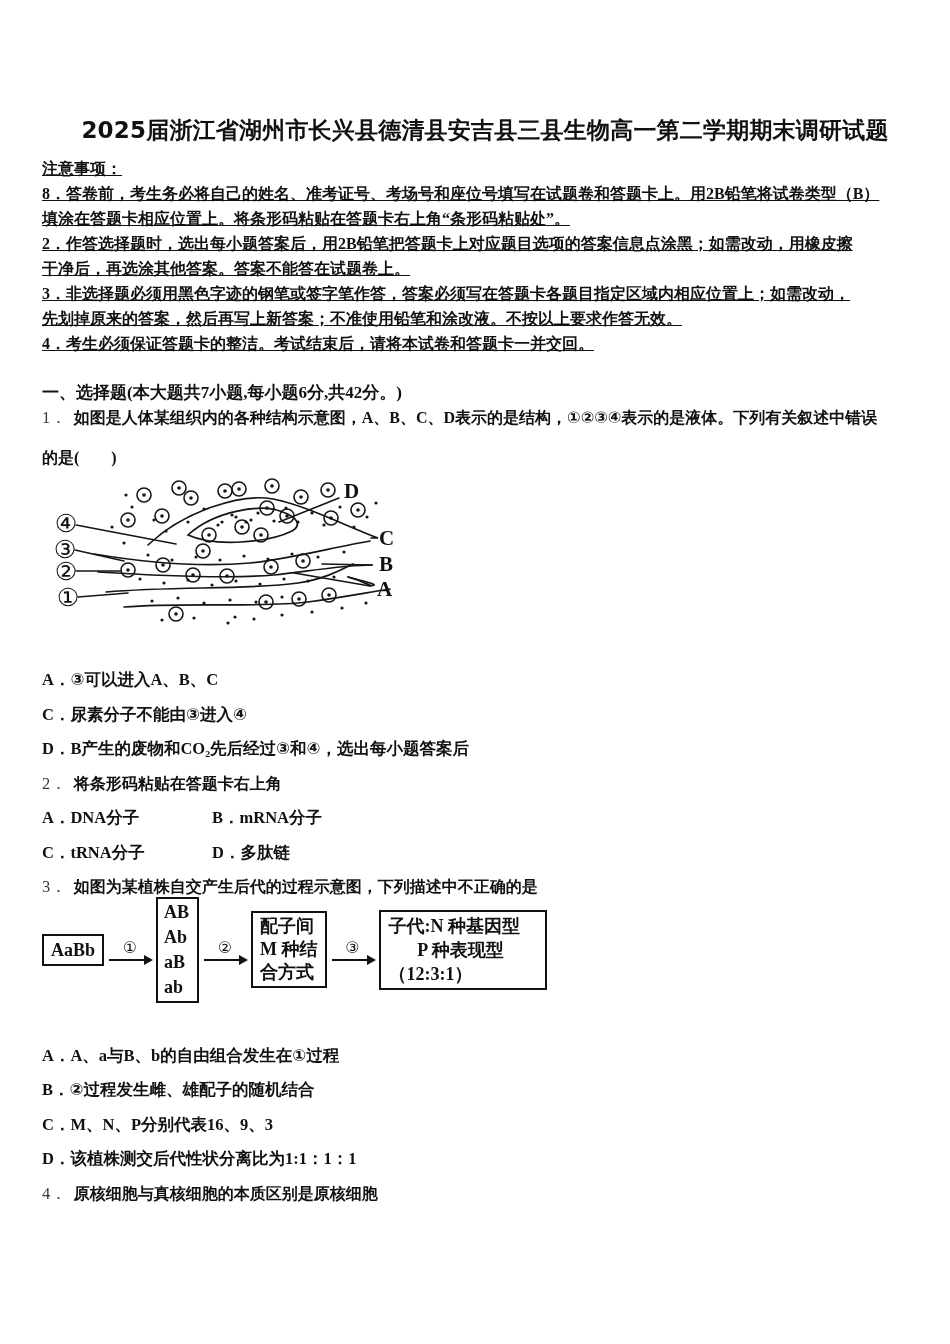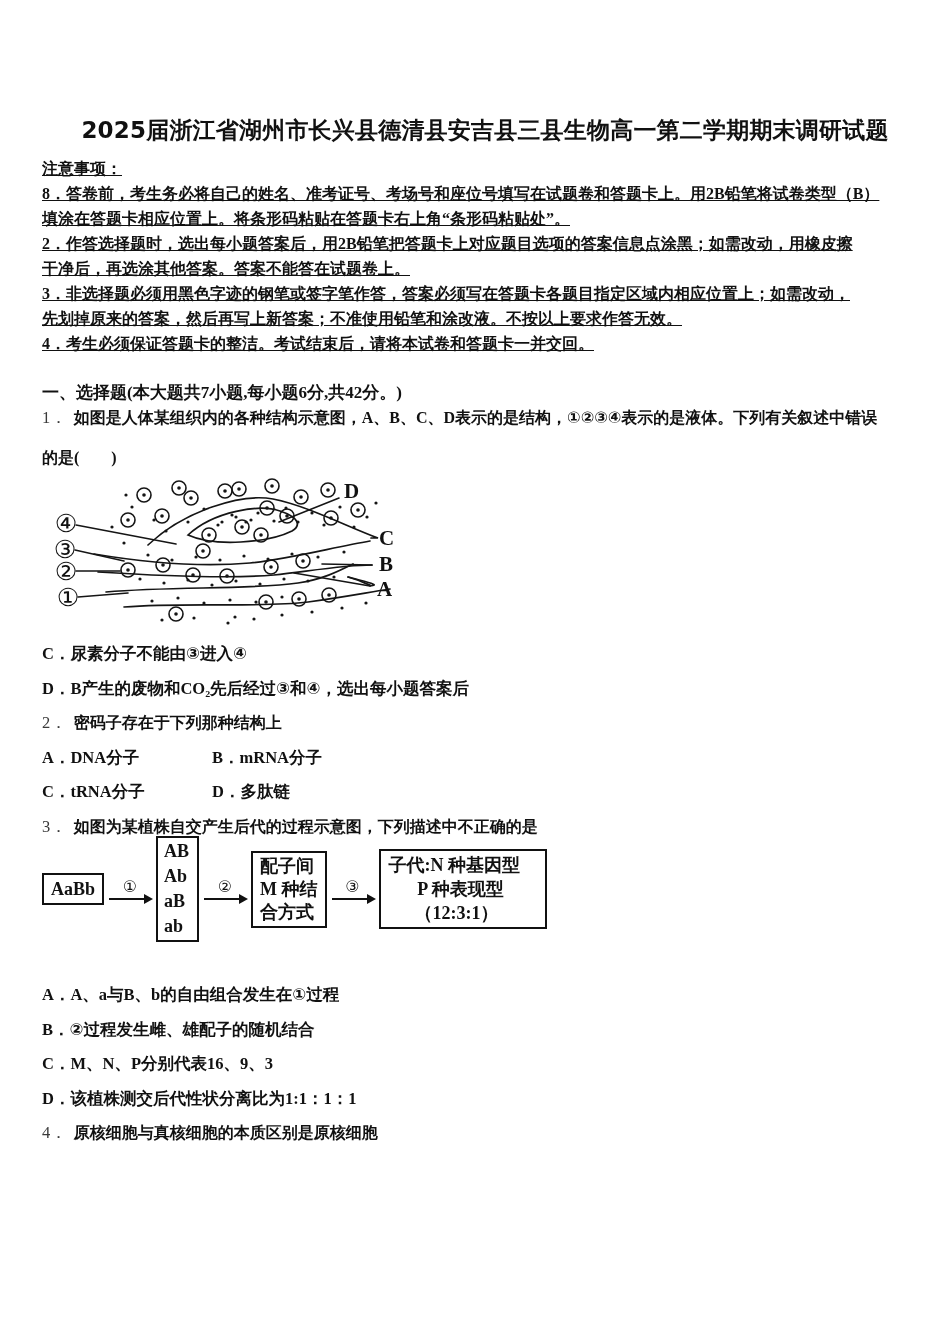--- a/index.html
+++ b/index.html
@@ -24,21 +24,21 @@
   .fig1 text.rlab{font-family:"Liberation Serif",serif;font-weight:700;font-size:21px;fill:#111;}
   
   .flow{display:flex;align-items:center;margin:-8px 0 0 0;height:106px;}
   .fbox{border:2px solid #111;font-weight:700;font-size:18px;
         font-family:"Liberation Serif","DejaVu Sans",serif;}
   .fbox.parent{padding:3px 7px;line-height:22px;}
   .fbox.gametes{padding:1px 8px 1px 6px;line-height:25px;}
   .fbox.combine{padding:2px 7px;line-height:23px;}
   .fbox.result{padding:2px 8px;line-height:24px;min-width:148px;}
   .fbox.result .r2{text-align:center;padding-right:4px;}
-  .fbox.result .r3{text-align:center;padding-right:12px;}
+  .fbox.result .r3{text-align:left;padding-right:12px;}
   .farrow{display:flex;flex-direction:column;align-items:center;width:52px;flex:0 0 auto;}
   .farrow .fnum{font-size:16px;line-height:17px;font-weight:400;}
   .farrow .shaft{width:42px;height:2px;background:#111;position:relative;margin-top:3px;}
   .farrow .shaft::after{content:"";position:absolute;right:-2px;top:-4px;width:0;height:0;
         border-left:9px solid #111;border-top:5px solid transparent;border-bottom:5px solid transparent;}
   .opts-q3{margin-top:36px;}
   .first-opt{margin-top:26px;}
 </style>
 </head>
 <body>
@@ -218,27 +218,28 @@
       </g>
 
       <g>
         <text class="rlab" x="308" y="26" dominant-baseline="central">D</text>
         <text class="rlab" x="343" y="73" dominant-baseline="central">C</text>
         <text class="rlab" x="343" y="99" dominant-baseline="central">B</text>
         <text class="rlab" x="341" y="124" dominant-baseline="central">A</text>
       </g>
     </svg>
 
+    <div class="opt line first-opt">A．③可以进入A、B、C</div>
     <div class="opt line">C．尿素分子不能由③进入④</div>
     <div class="opt line">D．B产生的废物和CO₂先后经过③和④，选出每小题答案后</div>
   </div>
 
   <div class="q2q3">
     <div class="stem line" style="line-height:34.5px;">
-      <span class="q-num">2．</span><span>密码子存在于下列那种结构上</span>
+      <span class="q-num">2．</span><span>将条形码粘贴在答题卡右上角</span>
     </div>
     <div class="opt line">
       <span class="opt-pair">A．DNA分子</span><span>B．mRNA分子</span>
     </div>
     <div class="opt line">
       <span class="opt-pair">C．tRNA分子</span><span>D．多肽链</span>
     </div>
   </div>
 
   <div>

